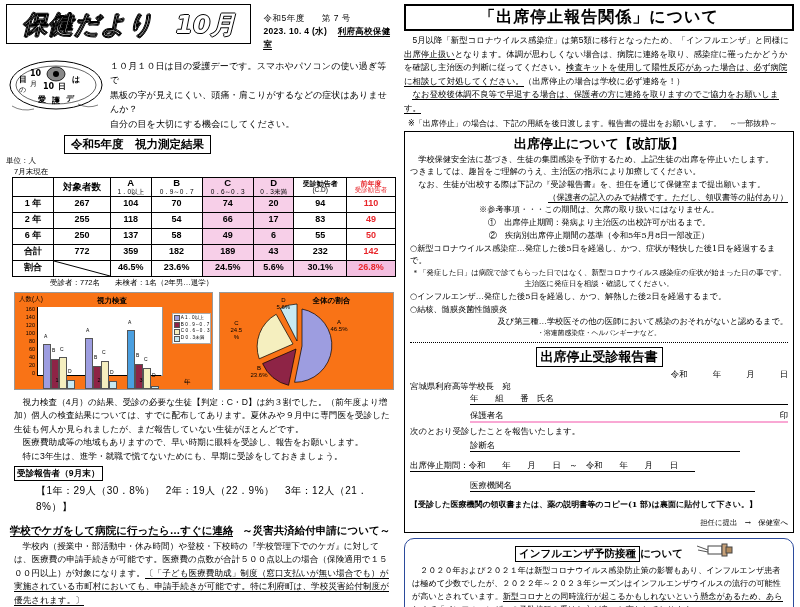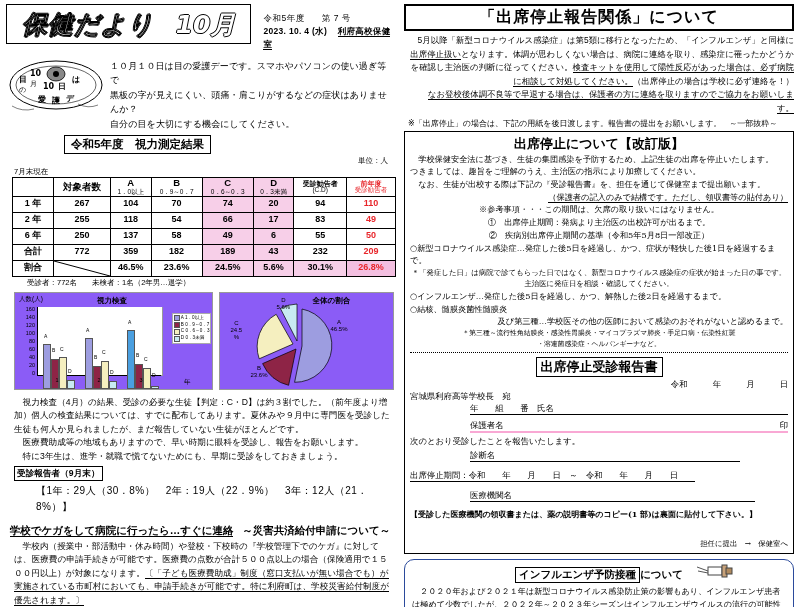--- a/index.html
+++ b/index.html
@@ -52,44 +52,44 @@
   .lead-text { font-size: 9px; line-height: 1.62; padding-top: 3px; margin-left: 4px; letter-spacing: .1px; }
 
   
   .sec-head {
     display: inline-block;
     border: 1px solid #000;
     font-size: 11.5px; font-weight: bold;
     padding: 1px 6px;
     margin: 4px 0 2px 58px;
   }
-  .unit-label { font-size: 7.5px; text-align: right; margin: 0 6px 1px 0; }
+  .unit-label { font-size: 7.5px; margin: 0 6px 1px 0; }
   .asof { font-size: 7.5px; margin-left: 8px; }
 
   
   table.vision { border-collapse: collapse; font-size: 9px; margin: 0 auto 0 6px; width: 384px; }
   table.vision td, table.vision th {
     border: 1px solid #000; text-align: center; font-weight: bold;
     height: 15px; padding: 0; line-height: 1.05;
   }
   table.vision th { font-weight: bold; }
   .hdr-main { font-size: 9.5px; }
   .hdr-sub { font-size: 6.5px; font-weight: normal; display: block; }
   .c-pink { background: #f7cfe8; }
   .c-pink-deep { background: #f3bfe0; }
   .c-red { color: #e8262b; }
   .col-grade { width: 40px; }
   .row-total td { border-top: 2px solid #000; }
   .diag { position: relative; overflow: hidden; }
   .diag svg { position: absolute; left: 0; top: 0; }
-  .tbl-foot { font-size: 7.5px; margin: 1px 0 0 21px; }
+  .tbl-foot { font-size: 7.5px; margin: 1px 0 0 44px; }
 
   
   .charts { display: flex; margin-top: 4px; gap: 6px; padding-left: 8px; }
-  .chart-box { border: 1px solid #999; background: #8b5cf6; box-sizing: border-box; }
+  .chart-box { border: 1px solid #999; background: #f97316; box-sizing: border-box; }
   .bar-box { width: 200px; height: 98px; position: relative; }
   .pie-box { width: 175px; height: 98px; position: relative; }
   .chart-title { position: absolute; font-size: 7.5px; font-weight: bold; }
   .axis-label { position: absolute; font-size: 6.5px; }
   .tick { position: absolute; font-size: 5.5px; text-align: right; }
   .bar { position: absolute; bottom: 0; border: .5px solid #555; box-sizing: border-box; }
   .bar-lbl { position: absolute; font-size: 5px; }
   .legend { position: absolute; right: 1px; top: 20px; border: .5px solid #aaa; font-size: 4.6px; padding: 1px 1px; line-height: 1.5; background: #fff; }
   .legend .li { display: flex; align-items: center; white-space: nowrap; }
   .legend .sw { width: 4px; height: 4px; margin-right: 1px; border: .5px solid #555; }
@@ -106,21 +106,21 @@
   }
   .injury-head .u { border-bottom: 1.5px solid #000; }
   .u { text-decoration: none; border-bottom: 1px solid #000; }
 
   
   .r-title-box {
     border: 2px solid #000; text-align: center; padding: 1px 0;
     font-size: 16px; font-weight: bold; letter-spacing: 1px;
     font-family: "DejaVu Sans", sans-serif;
   }
-  .r-para { font-size: 8.4px; line-height: 1.62; margin-top: 3px; letter-spacing: .05px; text-align: right; }
+  .r-para { font-size: 8.4px; line-height: 1.62; margin-top: 3px; letter-spacing: .05px; }
   .r-para p { margin: 0; }
   .r-note { font-size: 8px; margin: 2px 0 2px 4px; }
 
   .form-box { border: 1px solid #000; padding: 3px 5px 4px 5px; margin-top: 1px; }
   .form-title { text-align: center; font-size: 13px; font-weight: bold; font-family: "DejaVu Serif", serif; }
   .form-body { font-size: 8.2px; line-height: 1.55; font-family: "DejaVu Serif", serif; }
   .form-body p { margin: 0; }
   .ind1 { text-indent: 1em; }
   .ctr { text-align: center; }
   .rt { text-align: right; }
@@ -269,21 +269,21 @@
           <td class="c-red">50</td>
         </tr>
         <tr class="row-total">
           <td>合計</td>
           <td>772</td>
           <td>359</td>
           <td>182</td>
           <td class="c-pink">189</td>
           <td class="c-pink">43</td>
           <td>232</td>
-          <td class="c-red">209</td>
+          <td class="c-red">142</td>
         </tr>
         <tr>
           <td>割合</td>
           <td class="diag">
             <svg width="56" height="15">
                 <line x1="0" y1="0" x2="56" y2="15" stroke="#000" stroke-width="1"></line>
               </svg>
           </td>
           <td>46.5%</td>
           <td>23.6%</td>
@@ -425,21 +425,20 @@
         <p class="ind1">なお、生徒が出校する際は下記の『受診報告書』を、担任を通じて保健室まで提出願います。</p>
         <p class="rt"><span class="u">（保護者の記入のみで結構です。ただし、領収書等の貼付あり）</span></p>
         <p class="ctr">※参考事項・・・この期間は、欠席の取り扱いにはなりません。</p>
         <p class="ctr">①　出席停止期間：発病より主治医の出校許可が出るまで。</p>
         <p class="ctr">②　疾病別出席停止期間の基準（令和5年5月8日一部改正）</p>
         <p>○新型コロナウイルス感染症…発症した後5日を経過し、かつ、症状が軽快した後1日を経過するまで。</p>
         <p class="ctr sm">＊「発症した日」は病院で診てもらった日ではなく、新型コロナウイルス感染症の症状が始まった日の事です。主治医に発症日を相談・確認してください。</p>
         <p>○インフルエンザ…発症した後5日を経過し、かつ、解熱した後2日を経過するまで。</p>
         <p>○結核、髄膜炎菌性髄膜炎</p>
         <p class="rt">及び第三種…学校医その他の医師において感染のおそれがないと認めるまで。</p>
-        <p class="ctr xsm">＊第三種～流行性角結膜炎・感染性胃腸炎・マイコプラズマ肺炎・手足口病・伝染性紅斑</p>
         <p class="ctr xsm">・溶連菌感染症・ヘルパンギーナなど。</p>
       </div>
 
       <div class="dotted-sep"></div>
 
       <div class="rep">
         <div class="ctr">
           <span class="rep-title">出席停止受診報告書</span>
         </div>
         <div class="rt" style="margin-top:2px">令和　　　年　　　月　　　日</div>
@@ -455,21 +454,21 @@
         <div style="margin-left:60px;margin-top:3px;border-bottom:1px solid #000;width:270px;">
           <span>診断名</span>
         </div>
         <div style="margin-top:8px;border-bottom:1px solid #000;width:285px;">
           <span>出席停止期間：令和　　年　　月　　日　～　令和　　年　　月　　日</span>
         </div>
         <div style="margin-left:60px;margin-top:8px;border-bottom:1px solid #000;width:285px;font-family:Liberation Mono, monospace;">
           <span>医療機関名</span>
         </div>
         <div style="margin-top:7px;font-weight:bold;font-size:8px;">【受診した医療機関の領収書または、薬の説明書等のコピー(1 部)は裏面に貼付して下さい。】</div>
-        <div class="rt sm" style="margin-top:19px">担任に提出　→　保健室へ</div>
+        <div class="rt sm" style="margin-top:8px">担任に提出　→　保健室へ</div>
       </div>
     </div>
 
     <div class="flu-box">
       <div class="flu-head-row">
         <span class="flu-title"><span>インフルエンザ予防接種</span></span><span style="font-size:10.5px;font-weight:bold">について</span>
         <span class="syringe">
           <svg width="40" height="16" viewBox="0 0 40 16">
             <line x1="2" y1="4" x2="13" y2="8" stroke="#555" stroke-width="1"></line>
             <line x1="3" y1="8" x2="13" y2="10" stroke="#555" stroke-width="1"></line>

